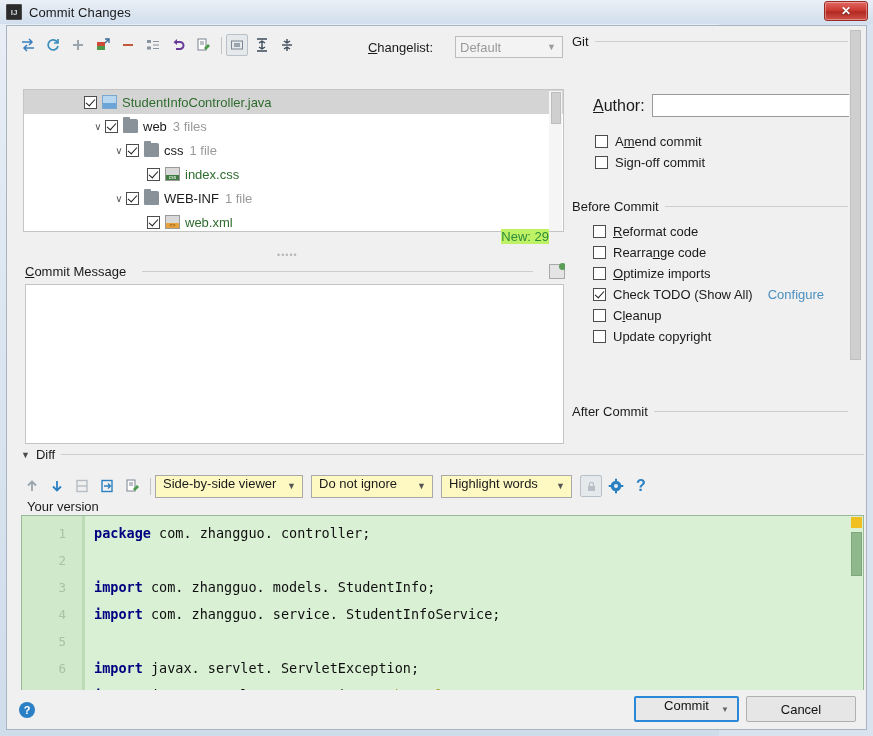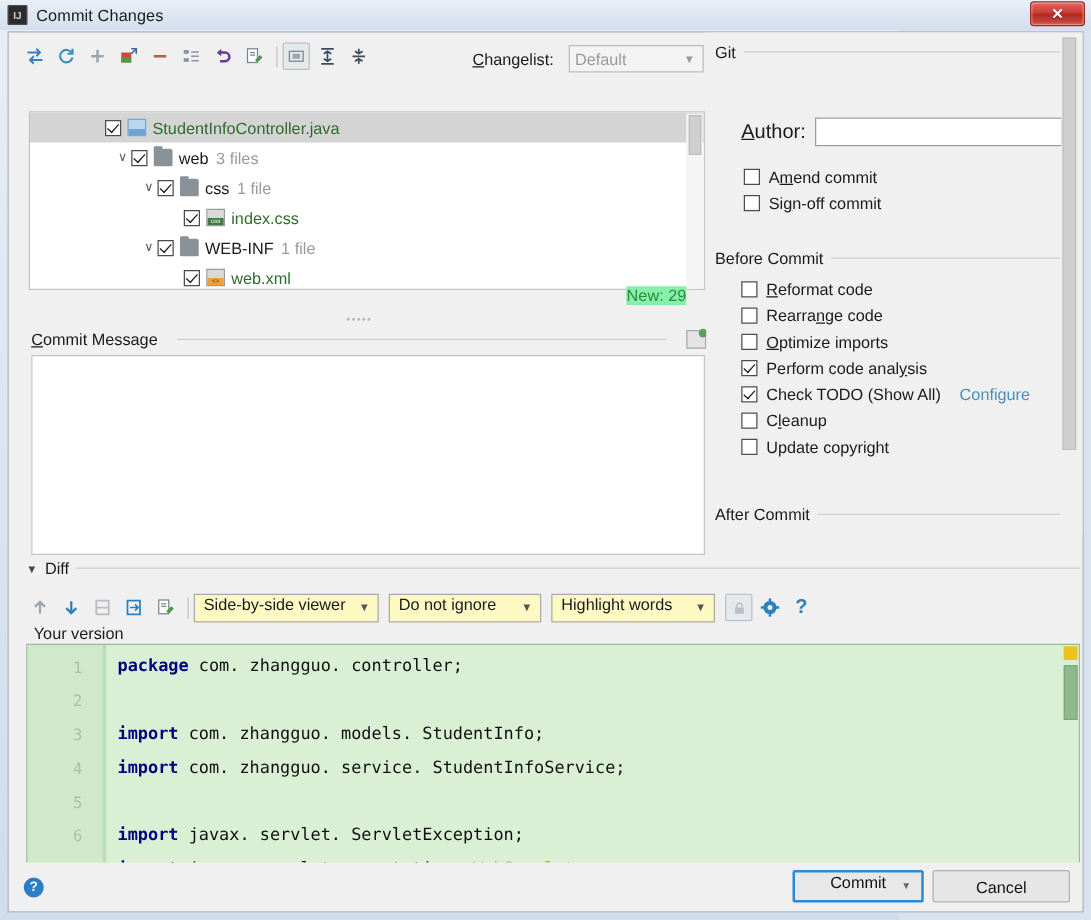--- a/index.html
+++ b/index.html
@@ -74,21 +74,21 @@
   .tb-btn {
     width: 22px; height: 22px; margin-right: 3px;
     display: flex; align-items: center; justify-content: center;
     cursor: pointer; border-radius: 2px; flex: none;
   }
   .tb-sep { width: 1px; height: 17px; background: #c4c4c4; margin: 0 4px; flex:none; }
   .tb-btn.framed { border: 1px solid #b9c0c7; background: #e6e9ec; }
 
   #changelist-wrap {
     position: absolute; right: 2px; top: 4px;
-    display: flex; align-items: center; gap: 12px;
+    display: flex; align-items: center; gap: 22px;
   }
   #changelist-label { font-size: 13px; color: #1a1a1a; }
   #changelist-label u { text-decoration: underline; }
   #changelist-select {
     width: 108px; height: 22px;
     border: 1px solid #bcbcbc; background: #f3f3f3;
     display: flex; align-items: center; padding: 0 4px;
     font-size: 13px; color: #9a9a9a; cursor: pointer;
     position: relative;
   }
@@ -164,21 +164,21 @@
   }
   #tree-vthumb {
     position: absolute; left: 2px; top: 1px; width: 10px; height: 32px;
     background: #cfcfcf; border: 1px solid #bdbdbd;
   }
 
   
   #new-count {
     position: absolute; right: 16px; top: 203px;
     font-size: 13px; color: #2e8b3a;
-    background: #86efac;
+    background: #bef264;
   }
 
   
   #splitter-1 {
     position: absolute; left: 270px; top: 224px;
     font-size: 9px; color: #b8b8b8; letter-spacing: 1px;
   }
 
   
   #cm-header {
@@ -648,24 +648,20 @@
           <div class="cb-row">
             <span class="cbox"></span>
             <span>Rearra<u>n</u>ge code</span>
           </div>
           <div class="cb-row">
             <span class="cbox"></span>
             <span><u>O</u>ptimize imports</span>
           </div>
           <div class="cb-row">
             <span class="cbox on"></span>
-            <span>Perform code anal<u>y</u>sis</span>
-          </div>
-          <div class="cb-row">
-            <span class="cbox on"></span>
             <span>Check TODO (Show All)</span>
             <span id="configure-link">Configure</span>
           </div>
           <div class="cb-row">
             <span class="cbox"></span>
             <span>C<u>l</u>eanup</span>
           </div>
           <div class="cb-row">
             <span class="cbox"></span>
             <span>Update copyright</span>

